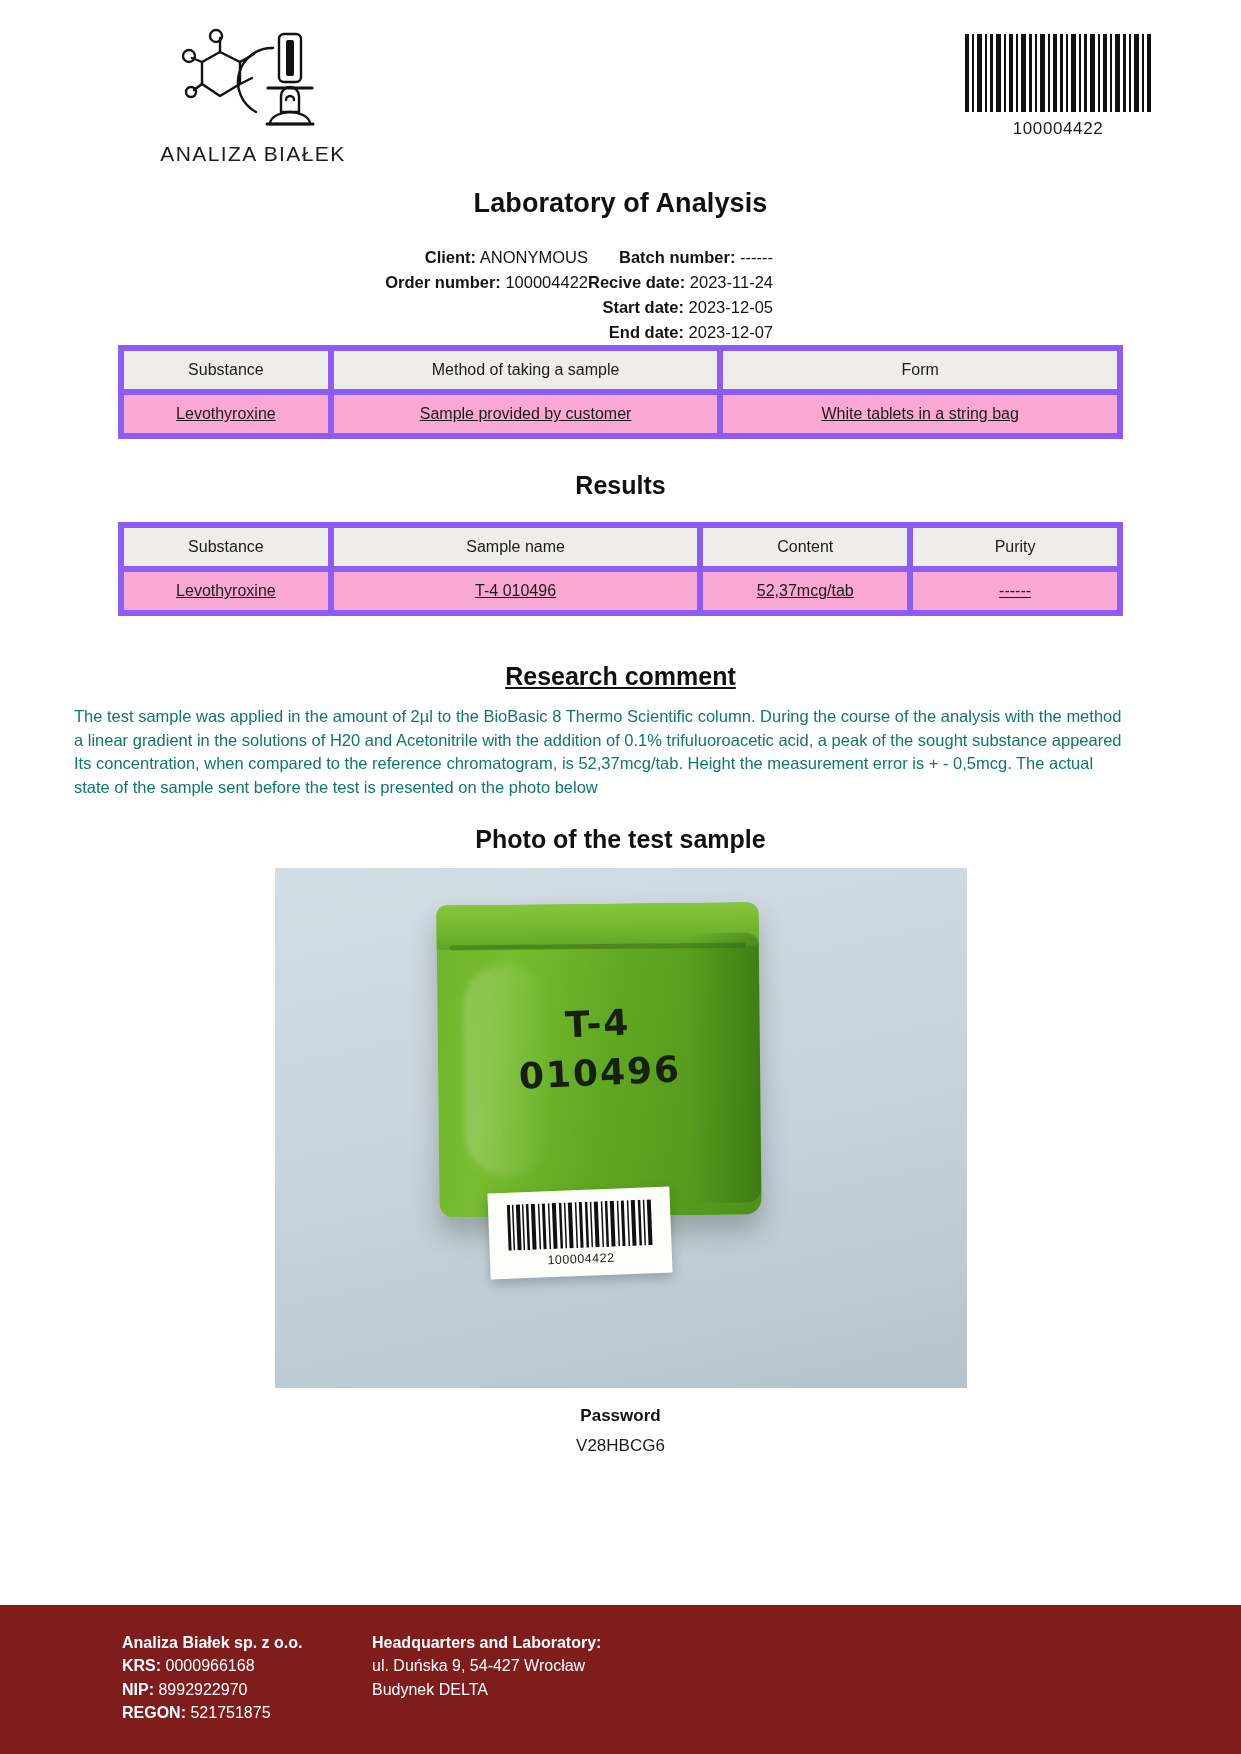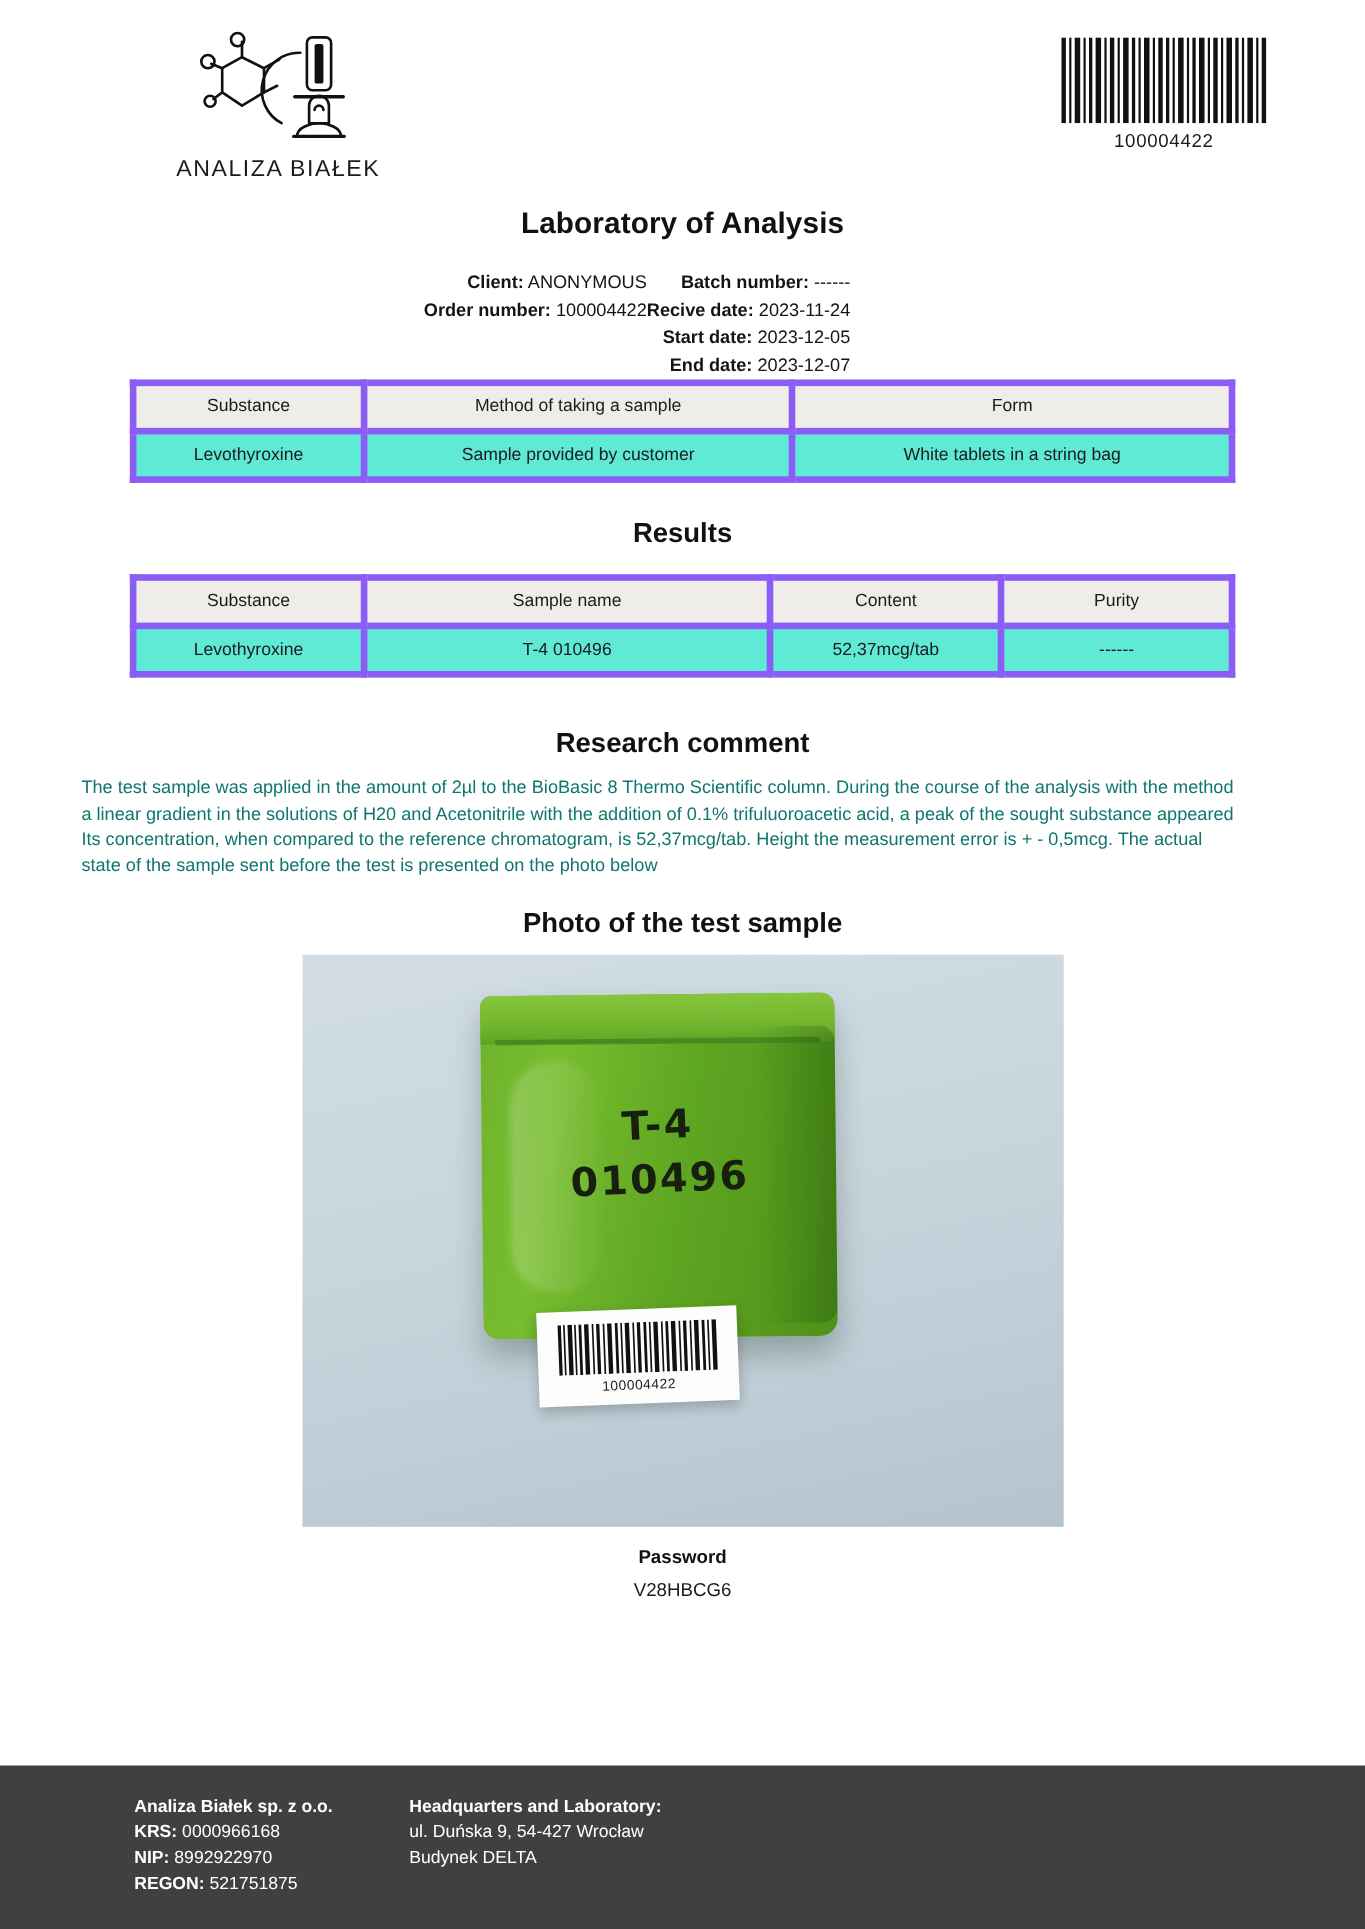--- a/index.html
+++ b/index.html
@@ -114,21 +114,22 @@
     font-weight: normal;
     color: #1b1b1b;
     height: 44px;
     padding: 4px 6px;
     box-sizing: border-box;
   }
   table.lab th {
     background: #eeedea;
   }
   table.lab td {
-    background: #5eead4;
+    background: #f9a8d4;
+    text-decoration: underline;
   }
 
   
   .tbl-sample col.c1 { width: 21%; }
   .tbl-sample col.c2 { width: 39%; }
   .tbl-sample col.c3 { width: 40%; }
   
   .tbl-results col.c1 { width: 21%; }
   .tbl-results col.c2 { width: 37%; }
   .tbl-results col.c3 { width: 21%; }
@@ -254,21 +255,21 @@
     margin-top: 10px;
     color: #1b1b1b;
   }
 
   
   .footer {
     position: absolute;
     left: 0;
     bottom: 0;
     width: 1241px;
-    background: #404040;
+    background: #7f1d1d;
     color: #ffffff;
     padding: 26px 0 30px 0;
     box-sizing: border-box;
     display: flex;
   }
   .footer-col {
     font-size: 16px;
     line-height: 1.45;
   }
   .footer-col.a { width: 372px; padding-left: 122px; box-sizing: border-box; }
@@ -433,21 +434,21 @@
         <tr>
           <td>Levothyroxine</td>
           <td>T-4 010496</td>
           <td>52,37mcg/tab</td>
           <td>------</td>
         </tr>
       </tbody>
     </table>
   </div>
 
-  <div class="section-title" style="margin:46px 0 14px 0;">Research comment</div>
+  <div class="section-title" style="margin:46px 0 14px 0;text-decoration:underline;">Research comment</div>
   <div class="comment-text">The test sample was applied in the amount of 2µl to the BioBasic 8 Thermo Scientific column. During the course of the analysis with the method a linear gradient in the solutions of H20 and Acetonitrile with the addition of 0.1% trifuluoroacetic acid, a peak of the sought substance appeared Its concentration, when compared to the reference chromatogram, is 52,37mcg/tab. Height the measurement error is + - 0,5mcg. The actual state of the sample sent before the test is presented on the photo below</div>
 
   <div class="section-title" style="margin:26px 0 0 0;">Photo of the test sample</div>
   <div class="photo-wrap">
     <div class="photo">
       <div class="pouch">
         <div class="pouch-top"></div>
         <div class="pouch-seam"></div>
         <div class="pouch-gloss"></div>
         <div class="pouch-shadow-right"></div>

